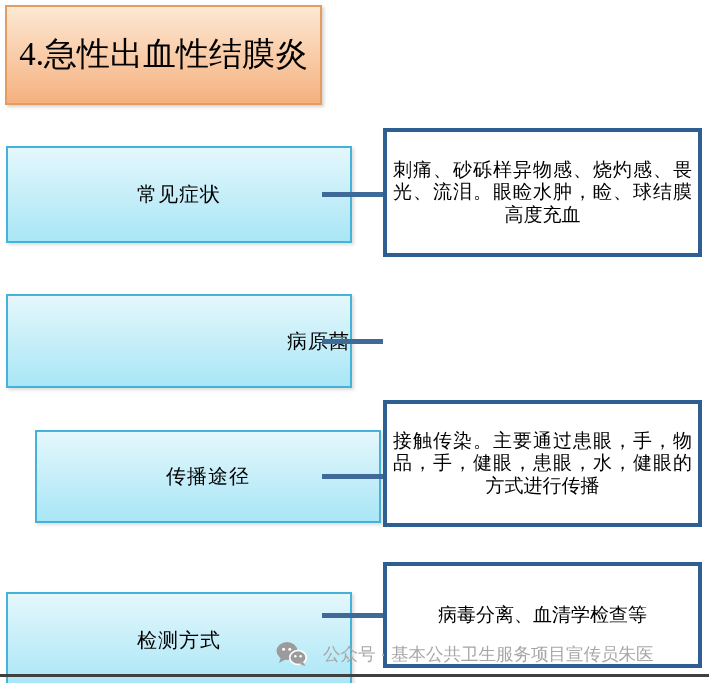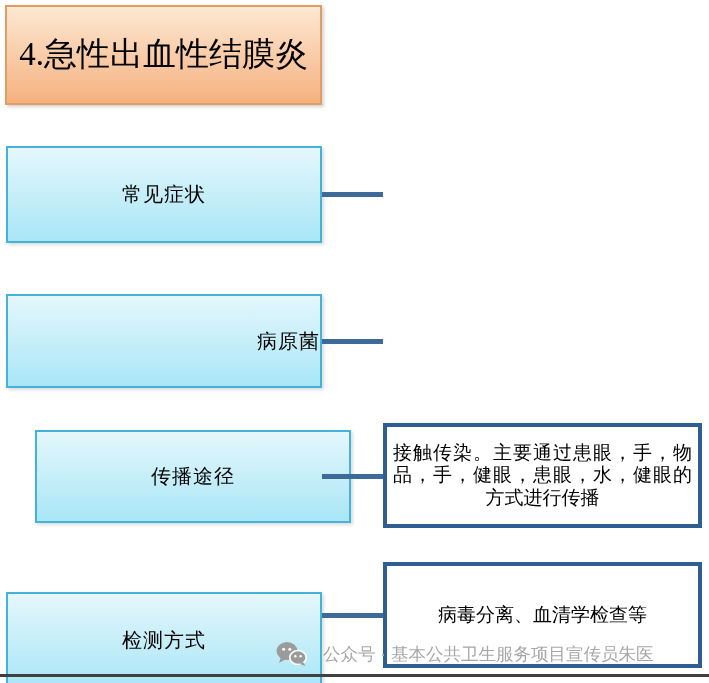--- a/index.html
+++ b/index.html
@@ -19,21 +19,21 @@
     display:flex; align-items:center; justify-content:center;
     box-shadow:2px 2px 3px rgba(130,130,130,0.35);
   }
   .title-box .title-text {
     font-size:33px; font-weight:normal; line-height:1.25; text-align:center;
     padding:0 4px;
   }
 
   
   .topic-box {
-    position:absolute; left:6px; width:316px;
+    position:absolute; left:6px; width:346px;
     border:2px solid var(--topic-border,#45b2da);
     background:linear-gradient(to bottom, var(--topic-top,#e4f7fc) 0%, var(--topic-bottom,#a9e6f6) 100%);
     display:flex; align-items:center; justify-content:center;
     box-shadow:2px 2px 3px rgba(140,140,140,0.3);
   }
   .topic-box .topic-label { font-size:20px; text-align:center; letter-spacing:1px; }
   .topic-r1 { top:146px; height:97px; }
   .topic-r2 { top:294px; height:94px;justify-content:flex-end; }
   .topic-r3 { top:430px; height:93px;margin-left:29px; }
   .topic-r4 { top:592px; height:97px; }
@@ -54,21 +54,21 @@
     border:4px solid var(--detail-border,#2f5e93);
     background:#ffffff;
     display:flex; align-items:center; justify-content:center;
   }
   .detail-box .detail-text {
     font-size:19px; line-height:1.18; padding:0 6px;
     text-align:justify; text-align-last:center; width:100%;
   }
   .detail-r1 { top:128px; height:129px; }
   .detail-r2 { top:289px; height:105px; }
-  .detail-r3 { top:423px; height:105px;font-family:Liberation Serif, serif; }
+  .detail-r3 { top:400px; height:127px;font-family:Liberation Serif, serif; }
   .detail-r4 { top:562px; height:106px;justify-content:flex-end; }
 
   
   .watermark {
     position:absolute; left:276px; top:641px; height:26px; z-index:5;
     display:flex; align-items:center; gap:16px;
     color:var(--watermark,#a7a7a7);
     font-family:"Liberation Sans","DejaVu Sans",sans-serif;
     font-size:17.5px; white-space:nowrap;
   }
@@ -86,20 +86,23 @@
 <div class="slide">
 
   <div class="title-box">
     <div class="title-text">4.急性出血性结膜炎</div>
   </div>
 
   <div class="topic-box topic-r1">
     <span class="topic-label">常见症状</span>
   </div>
   <div class="connector conn-r1"></div>
+  <div class="detail-box detail-r1">
+    <div class="detail-text">刺痛、砂砾样异物感、烧灼感、畏光、流泪。眼睑水肿，睑、球结膜高度充血</div>
+  </div>
 
   <div class="topic-box topic-r2">
     <span class="topic-label">病原菌</span>
   </div>
   <div class="connector conn-r2"></div>
 
   <div class="topic-box topic-r3">
     <span class="topic-label">传播途径</span>
   </div>
   <div class="connector conn-r3"></div>

